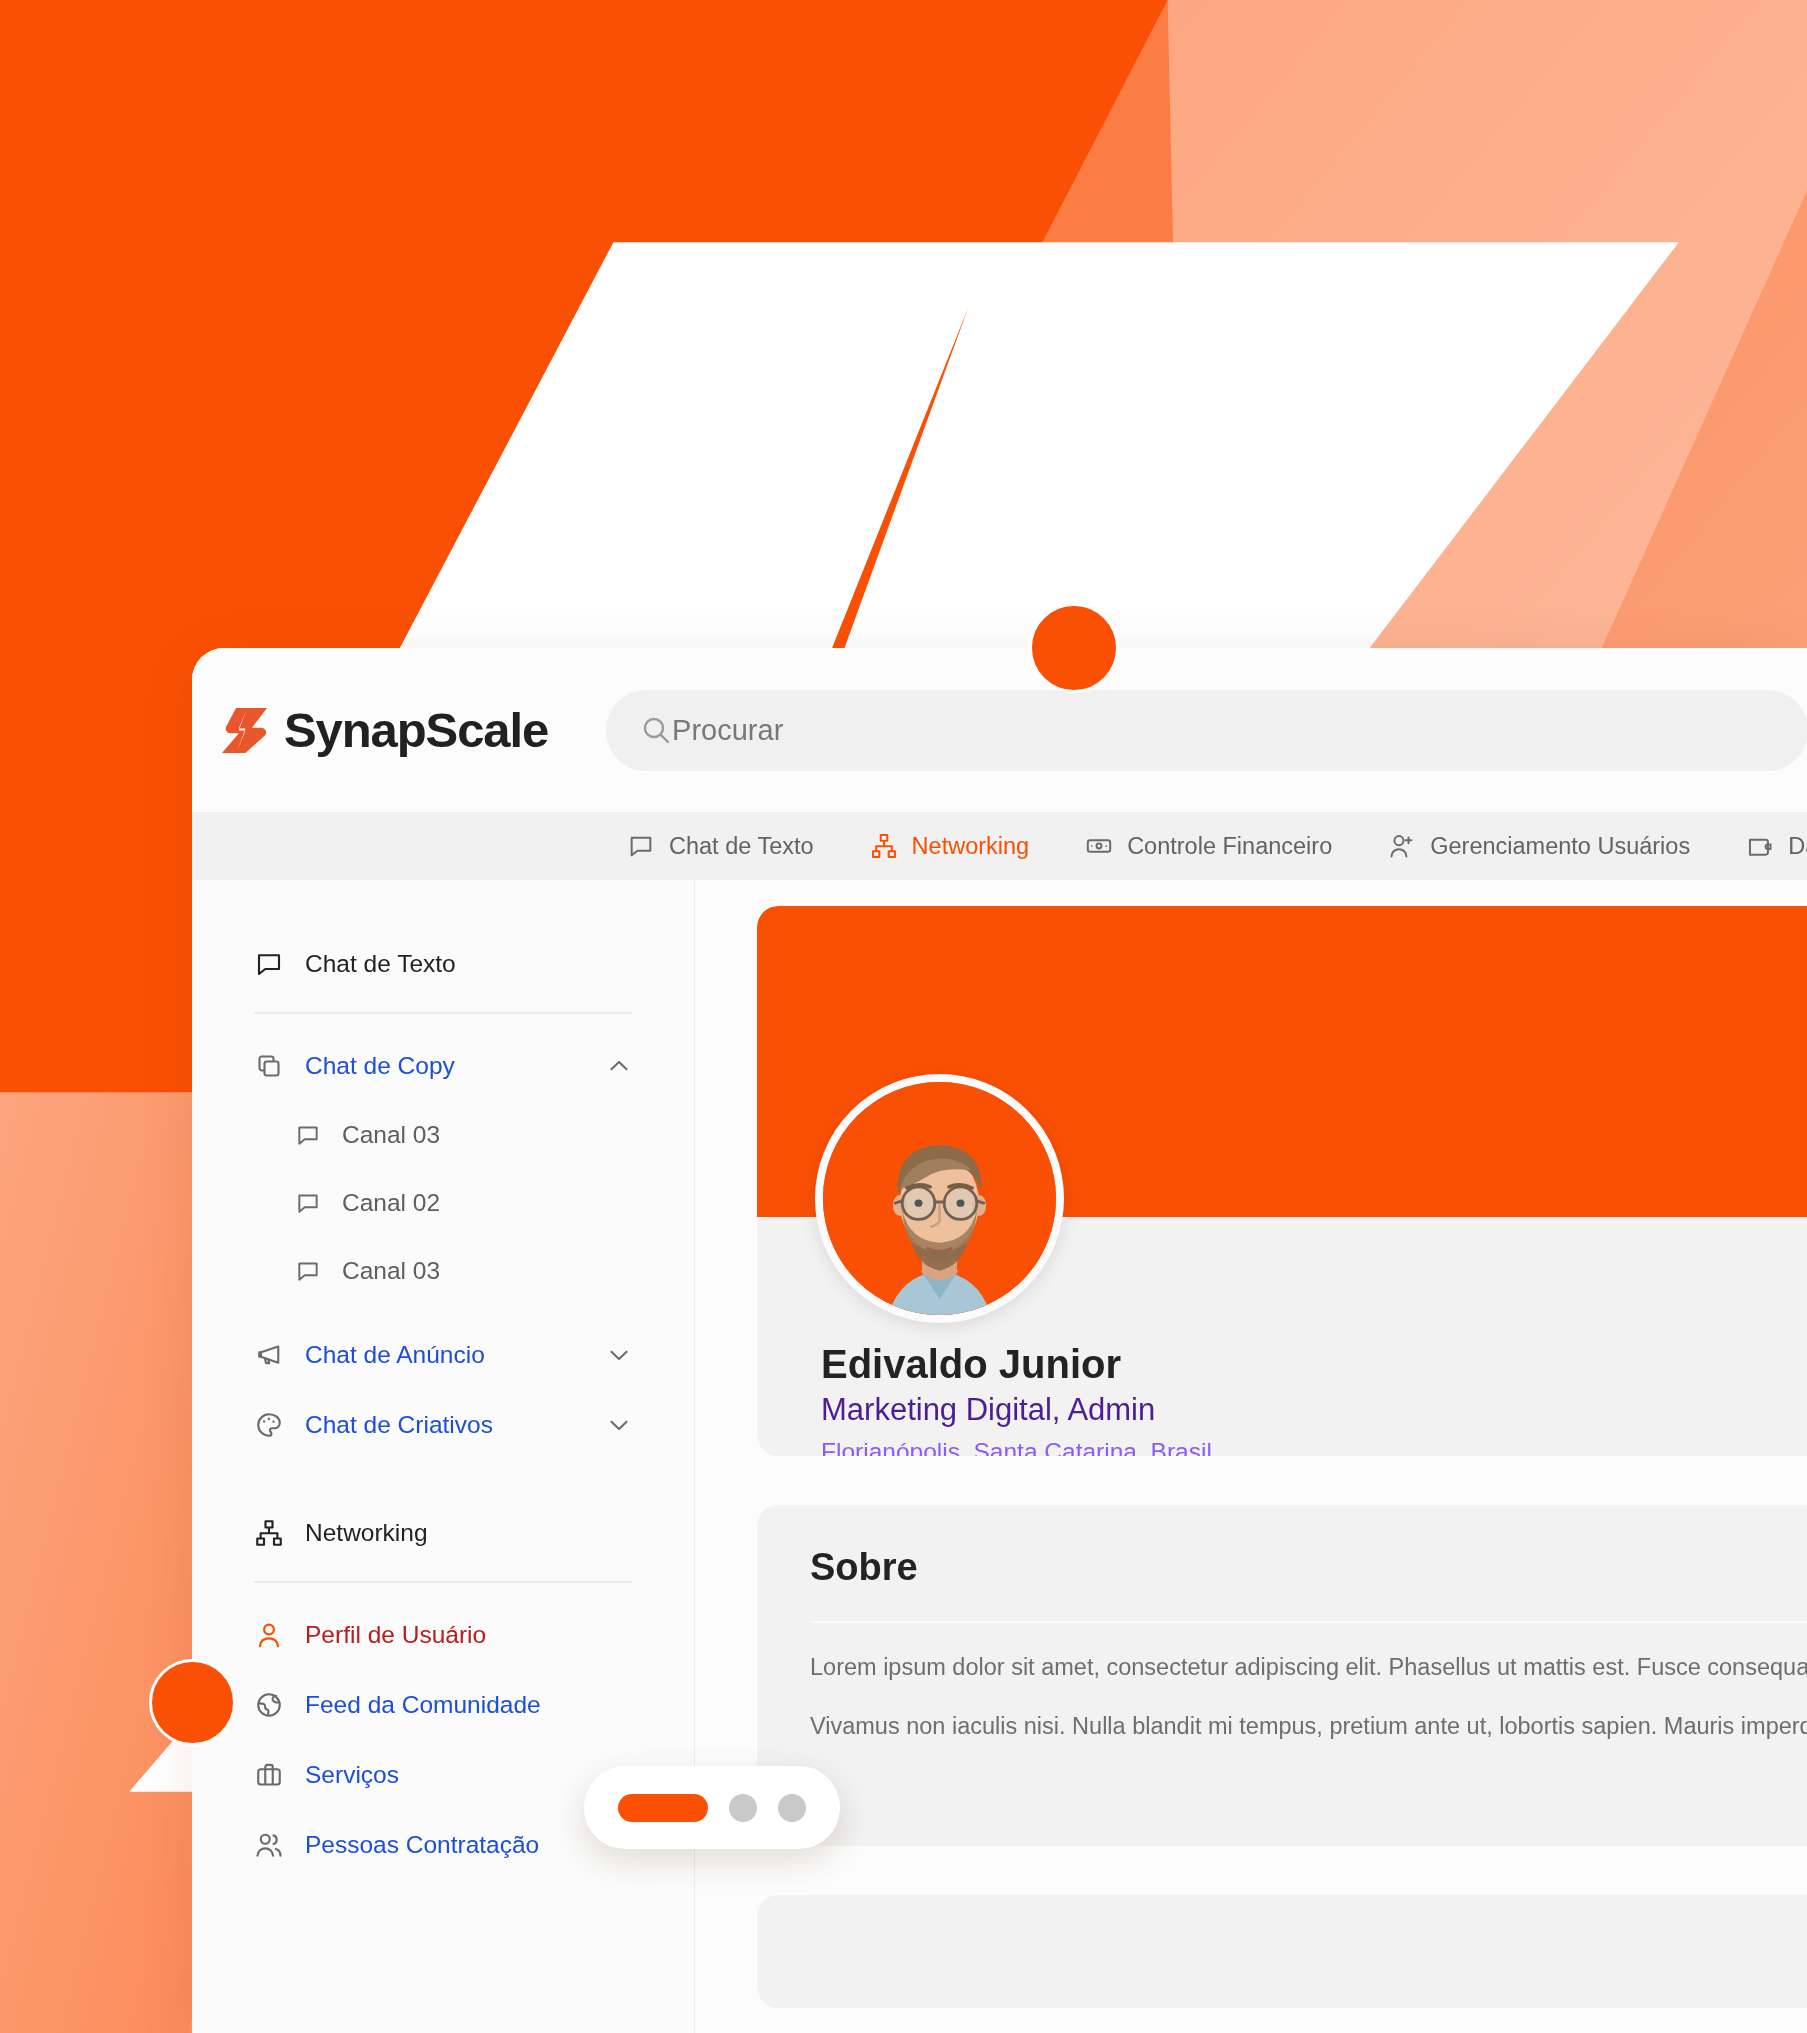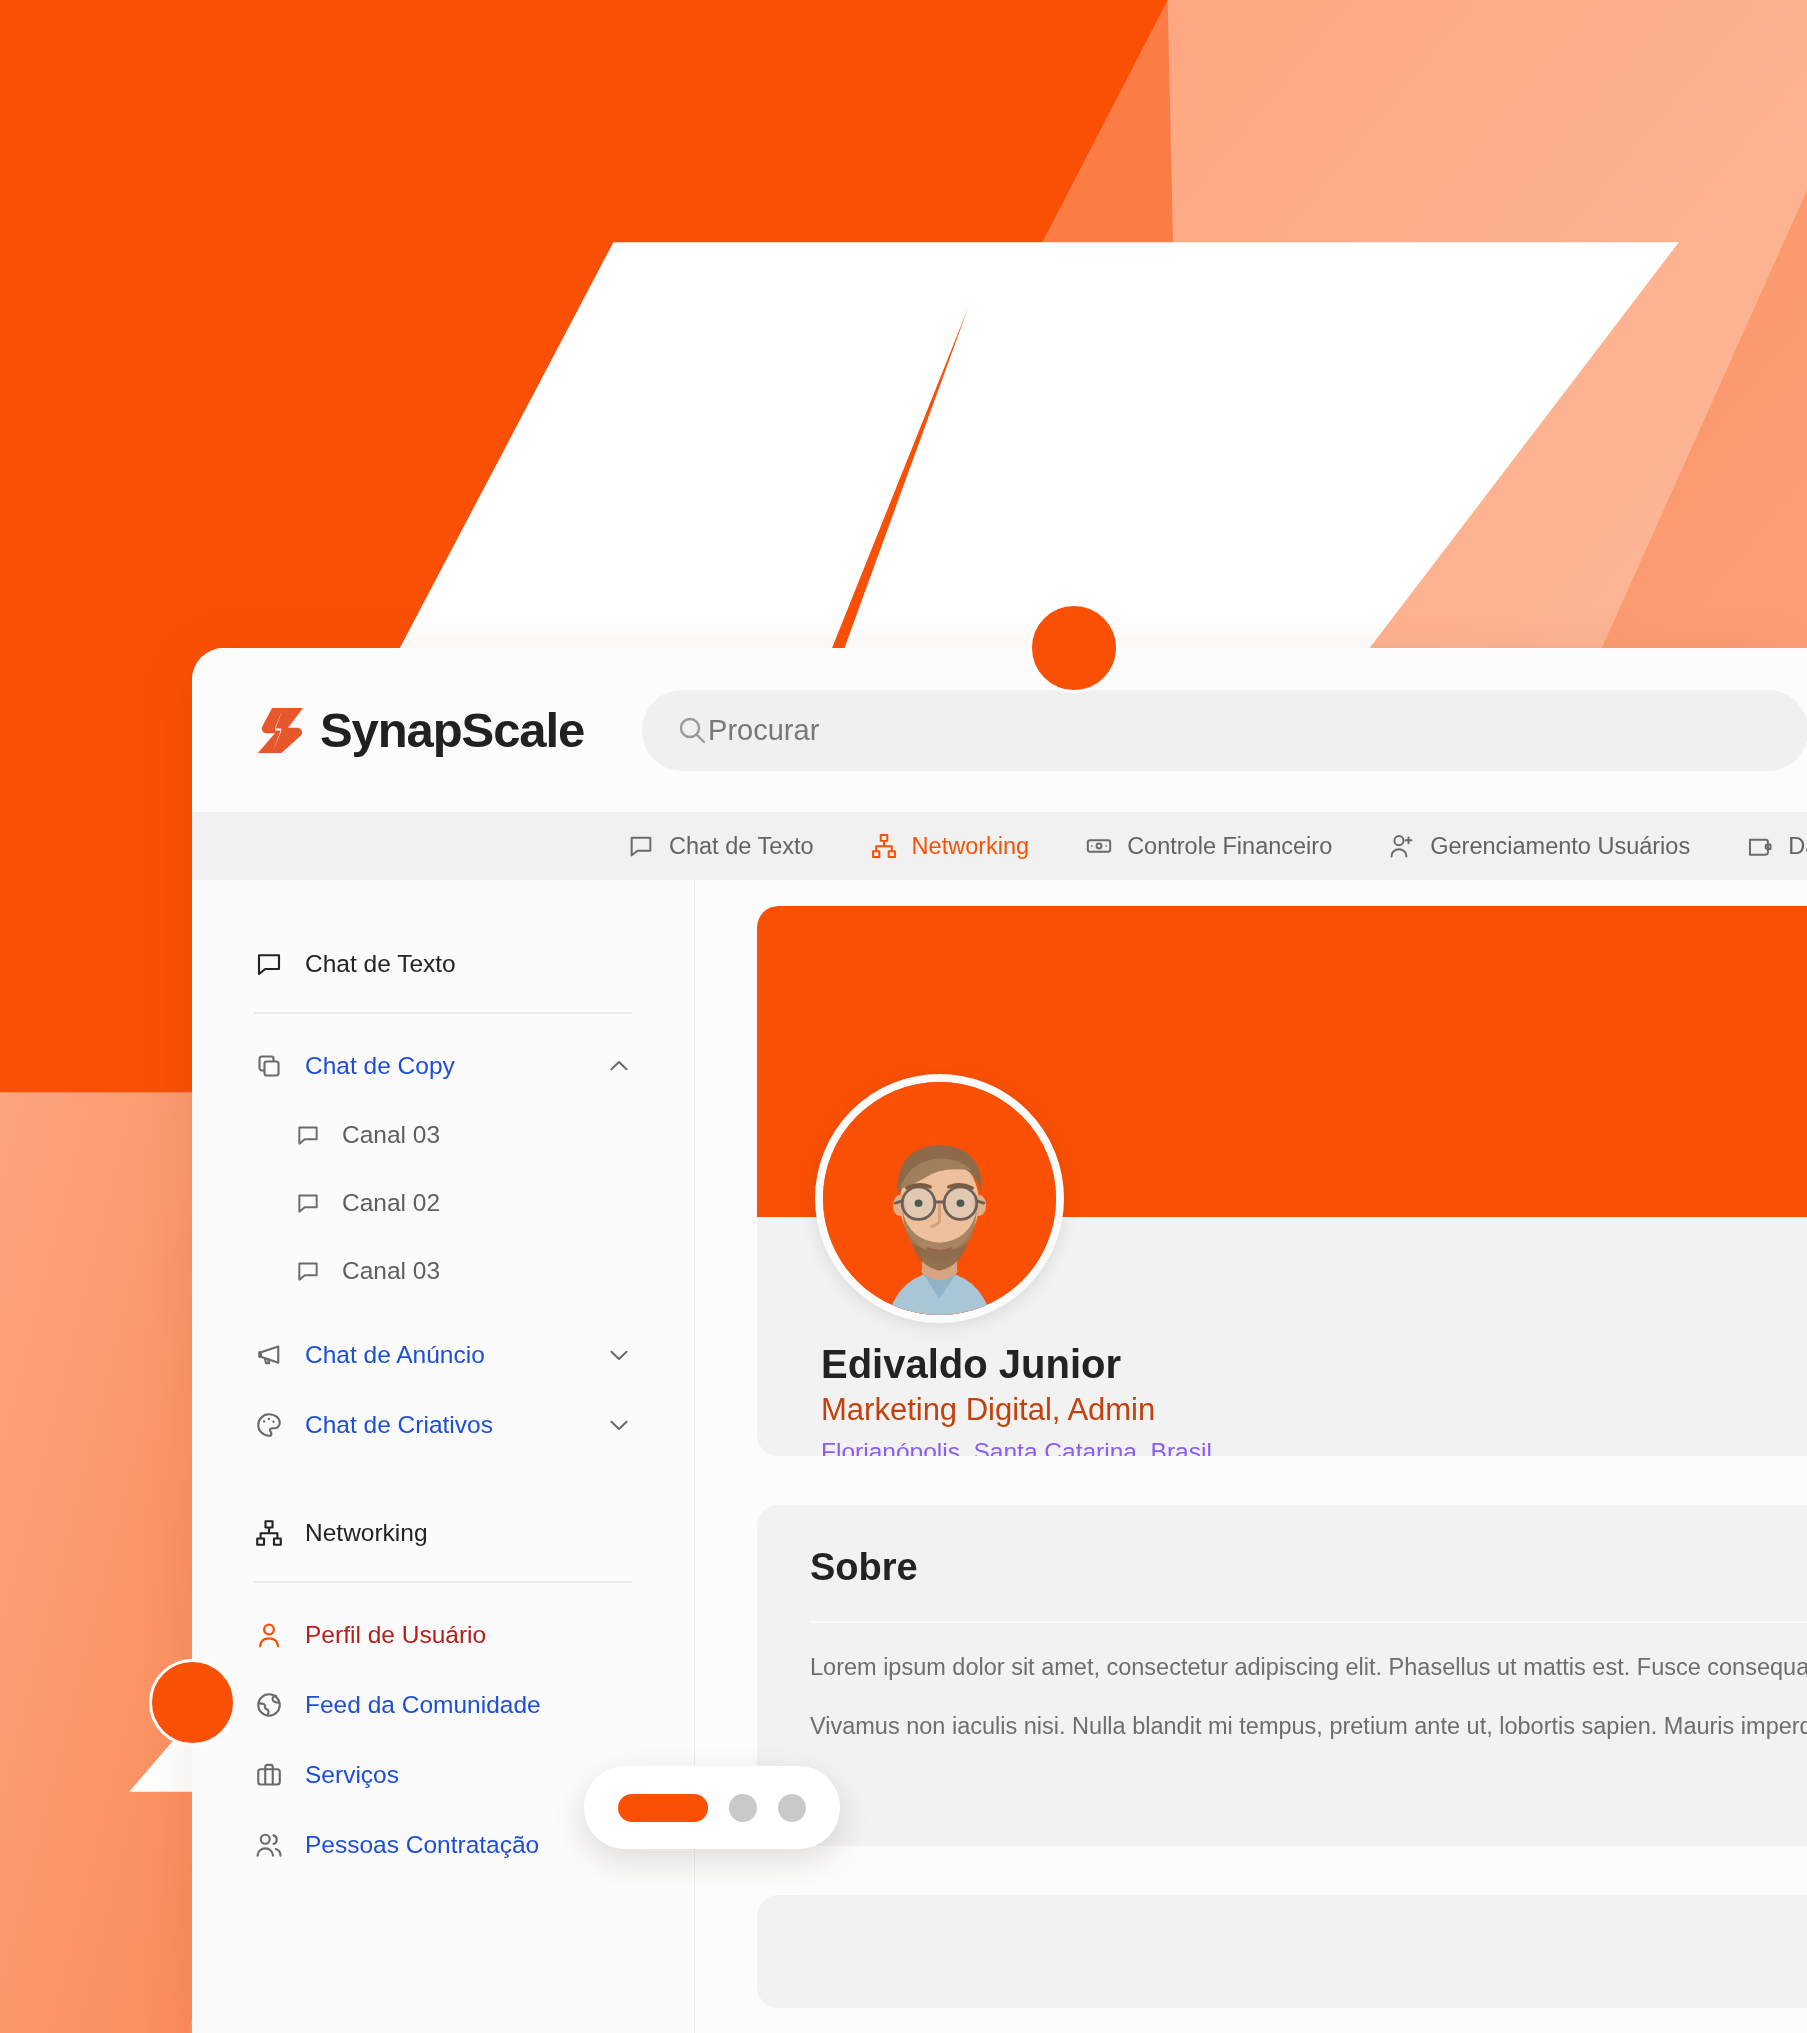--- a/index.html
+++ b/index.html
@@ -30,21 +30,21 @@
     box-shadow: 0 9.4px 56px rgba(120,50,10,.10);
   }
 
   
   #app-header {
     position: relative;
     height: 164px;
     background: #FCFCFC;
     display: flex;
     align-items: center;
-    padding-left: 62px;
+    padding-left: 26px;
     gap: 0;
   }
   #brand { display: flex; align-items: center; gap: 13px; }
   #brand .mark { width: 53px; height: 47px; flex: none; }
   #brand .wordmark {
     font-size: 49px; font-weight: 700; letter-spacing: -1.1px;
     color: #212121; line-height: 1; white-space: nowrap;
   }
 
   #search-box {
@@ -128,21 +128,21 @@
     position: absolute; left: 58px; top: 168px;
     width: 249px; height: 249px; border-radius: 50%;
     background: #FA5005;
     border: 8.5px solid #FBFBFB;
     overflow: hidden;
     box-shadow: 0 3.8px 17px rgba(0,0,0,.10);
   }
   #avatar .face { position:absolute; left:0; top:0; width:100%; height:100%; display:block; }
   #profile-meta { position: absolute; left: 64px; top: 435px; }
   #profile-name { font-size: 40px; font-weight: 700; color: #232323; line-height: 1.18; }
-  #profile-role { font-size: 31px; color: #c2410c; line-height: 1.3; margin-top: 1.9px; }
+  #profile-role { font-size: 31px; color: #4c1d95; line-height: 1.3; margin-top: 1.9px; }
   #profile-location { font-size: 24.5px; color: #8b5cf6; margin-top: 7.5px; text-align: center; }
 
   
   #about-card { margin-top: 49px; height: 341px; padding: 41px 53px 0 53px; }
   #about-title { font-size: 38px; font-weight: 700; color: #232323; }
   #about-rule { height: 1.9px; background: #FAFAFA; margin: 32px 0 28px 0; }
   .about-p { font-size: 23.5px; line-height: 1.42; color: #6E6E6E; white-space: nowrap; }
   .about-p + .about-p { margin-top: 26px; }
 
   

